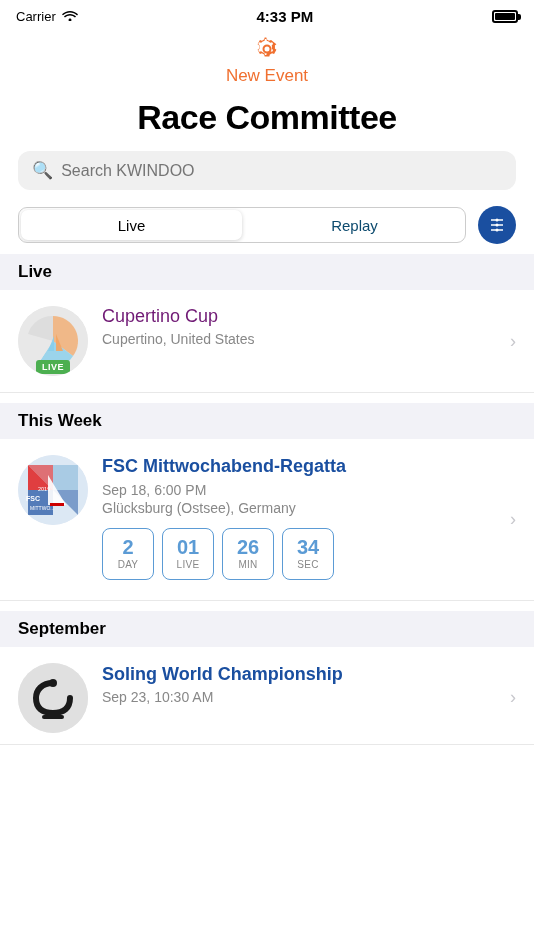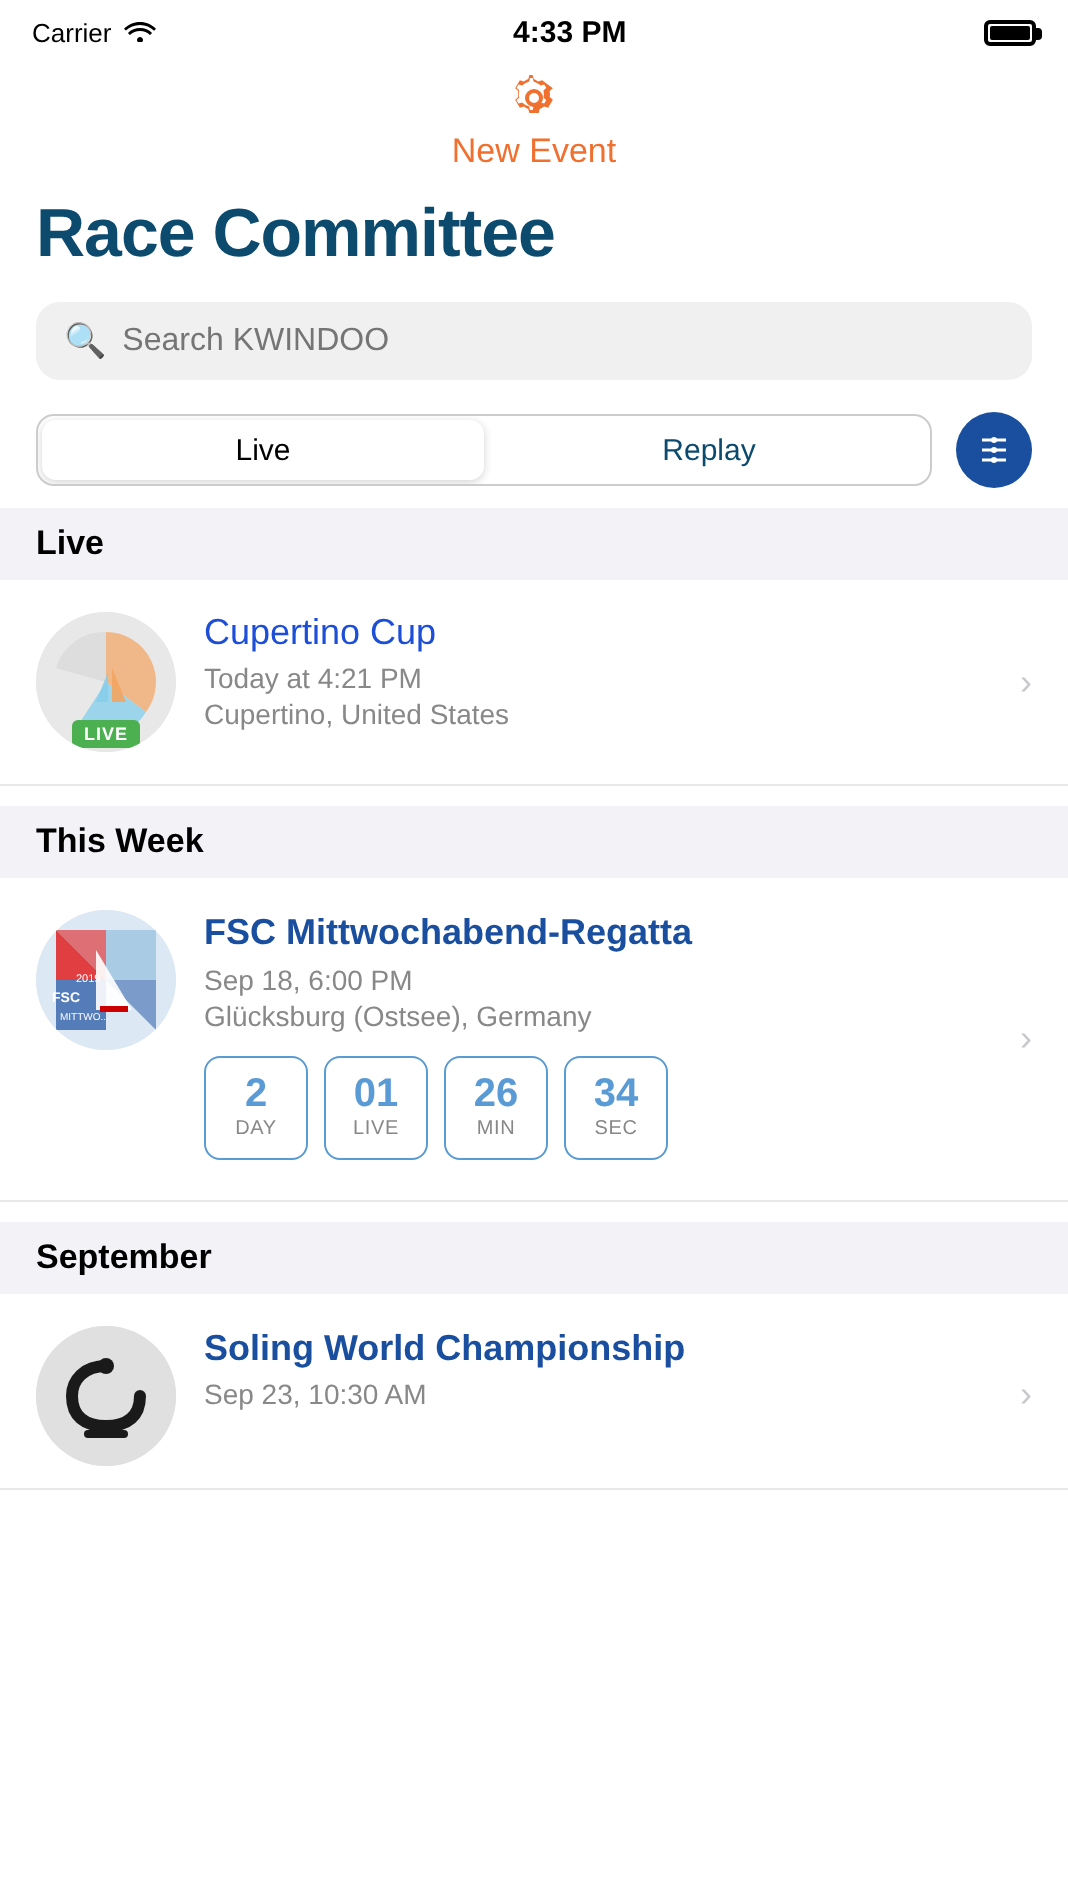--- a/index.html
+++ b/index.html
@@ -65,23 +65,24 @@
       font-weight: 400;
       background: none;
       border: none;
       cursor: pointer;
     }
 
     
     .page-title {
       font-size: 34px;
       font-weight: 800;
-      color: #0c4a6e;
+      color: #000000;
       padding: 4px 18px 14px;
       letter-spacing: -0.5px;
+      text-align: center;
     }
 
     
     .search-bar-wrap {
       padding: 0 18px 16px;
     }
     .search-bar {
       display: flex;
       align-items: center;
       background: #f0f0f0;
@@ -206,21 +207,21 @@
       font-weight: 700;
       padding: 2px 6px;
       border-radius: 3px;
       letter-spacing: 0.5px;
     }
 
     .event-info { flex: 1; }
     .event-title-live {
       font-size: 18px;
       font-weight: 500;
-      color: #1d4ed8;
+      color: #701a75;
       margin-bottom: 4px;
     }
     .event-title-upcoming {
       font-size: 18px;
       font-weight: 700;
       color: #1a4fa0;
       margin-bottom: 4px;
       line-height: 1.25;
     }
     .event-datetime {
@@ -369,21 +370,20 @@
       <path d="M35 35 L20 58 A25 25 0 0 1 10 28 Z" fill="#e8e8e8"></path>
       <path d="M35 35 L10 28 A25 25 0 0 1 35 10 Z" fill="#ddd"></path>
 
       <path d="M38 28 L45 45 L38 45 Z" fill="#f4a460" opacity="0.9"></path>
       <path d="M36 30 L30 45 L36 45 Z" fill="#87ceeb" opacity="0.9"></path>
     </svg>
     <div class="live-badge">LIVE</div>
   </div>
   <div class="event-info">
     <div class="event-title-live">Cupertino Cup</div>
-    <div class="event-datetime">Today at 4:21 PM</div>
     <div class="event-location">Cupertino, United States</div>
   </div>
   <span class="chevron-right">›</span>
 </div>
 
 <div class="section-header">This Week</div>
 
 <div class="event-card" style="align-items: flex-start; padding-bottom: 20px;">
   <div class="fsc-logo">
     <svg width="70" height="70" viewBox="0 0 70 70">

